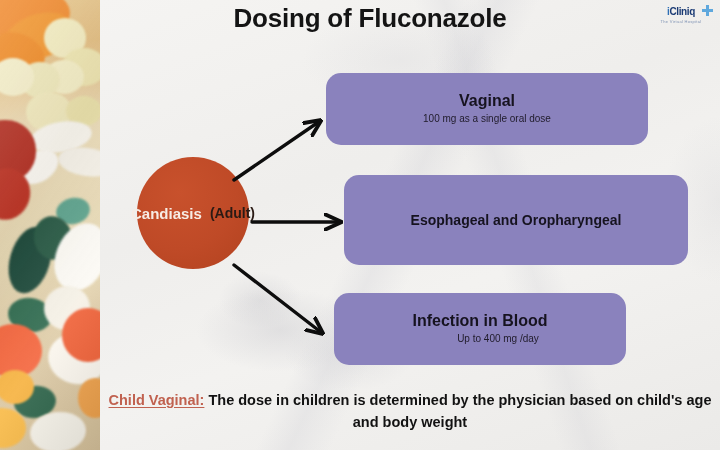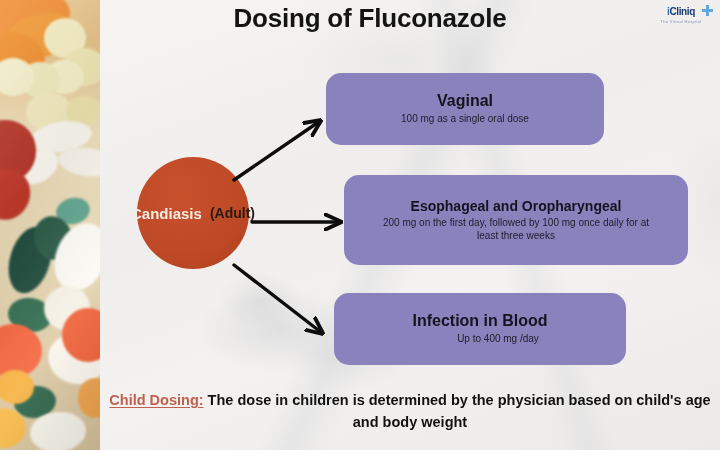--- a/index.html
+++ b/index.html
@@ -143,21 +143,21 @@
     color: #16131f;
     line-height: 1.15;
     white-space: nowrap;
   }
   .dose-detail {
     color: #201c2b;
     line-height: 1.25;
     margin-top: 3px;
   }
 
-  #box-vaginal     { left: 326px; top: 73px;  width: 278px; height: 72px; }
+  #box-vaginal     { left: 326px; top: 73px;  width: 322px; height: 72px; }
   #box-vaginal     .dose-title  { font-size: 16px; }
   #box-vaginal     .dose-detail { font-size: 10px; }
 
   #box-esophageal  { left: 344px; top: 175px; width: 344px; height: 90px; }
   #box-esophageal  .dose-title  { font-size: 14px; }
   #box-esophageal  .dose-detail { font-size: 10px; max-width: 270px; }
 
   #box-blood       { left: 334px; top: 293px; width: 292px; height: 72px; }
   #box-blood       .dose-title  { font-size: 16px; }
   #box-blood       .dose-detail { font-size: 10px; margin-left: 36px; }
@@ -265,25 +265,24 @@
     <line x1="234" y1="265" x2="322" y2="333" stroke="#0d0d0d" stroke-width="3.4" stroke-linecap="round" marker-end="url(#head)"></line>
   </svg>
 
   <div class="dose-box" id="box-vaginal">
     <div class="dose-title">Vaginal</div>
     <div class="dose-detail">100 mg as a single oral dose</div>
   </div>
 
   <div class="dose-box" id="box-esophageal">
     <div class="dose-title">Esophageal and Oropharyngeal</div>
-    <div class="dose-detail">200 mg on the first day, followed by 100 mg once daily for at least three weeks</div>
   </div>
 
   <div class="dose-box" id="box-blood">
     <div class="dose-title">Infection in Blood</div>
     <div class="dose-detail">Up to 400 mg /day</div>
   </div>
 
   <div class="footer-note">
-    <span class="footer-label">Child Dosing:</span><span> The dose in children is determined by the physician based on child's age and body weight</span>
+    <span class="footer-label">Child Vaginal:</span><span> The dose in children is determined by the physician based on child's age and body weight</span>
   </div>
 
 </div>
 
 </body></html>

